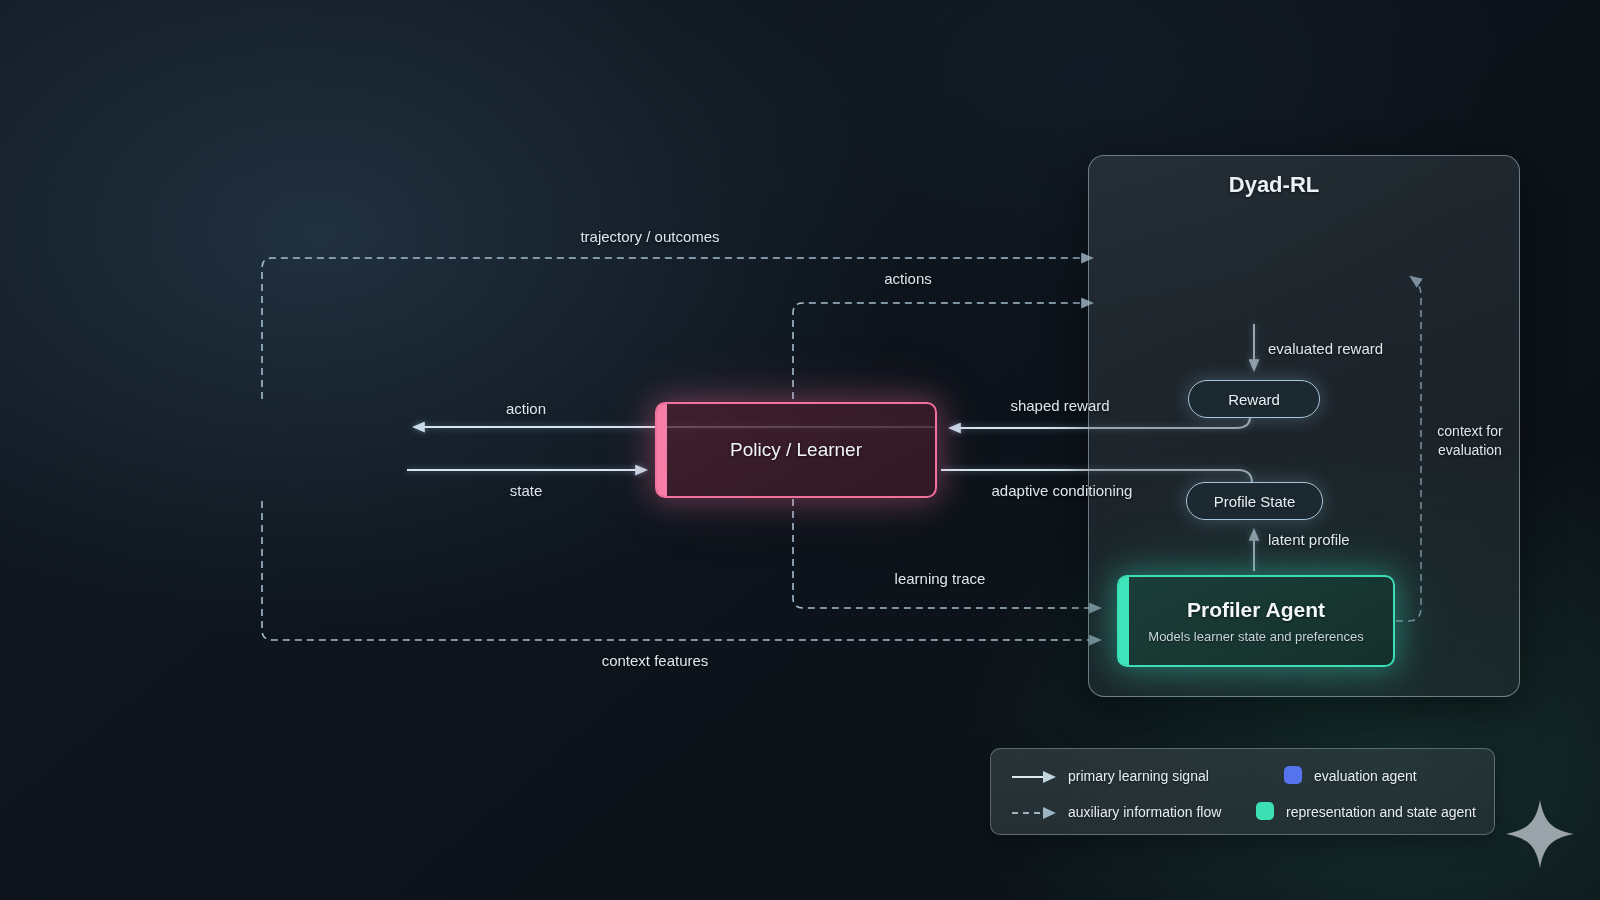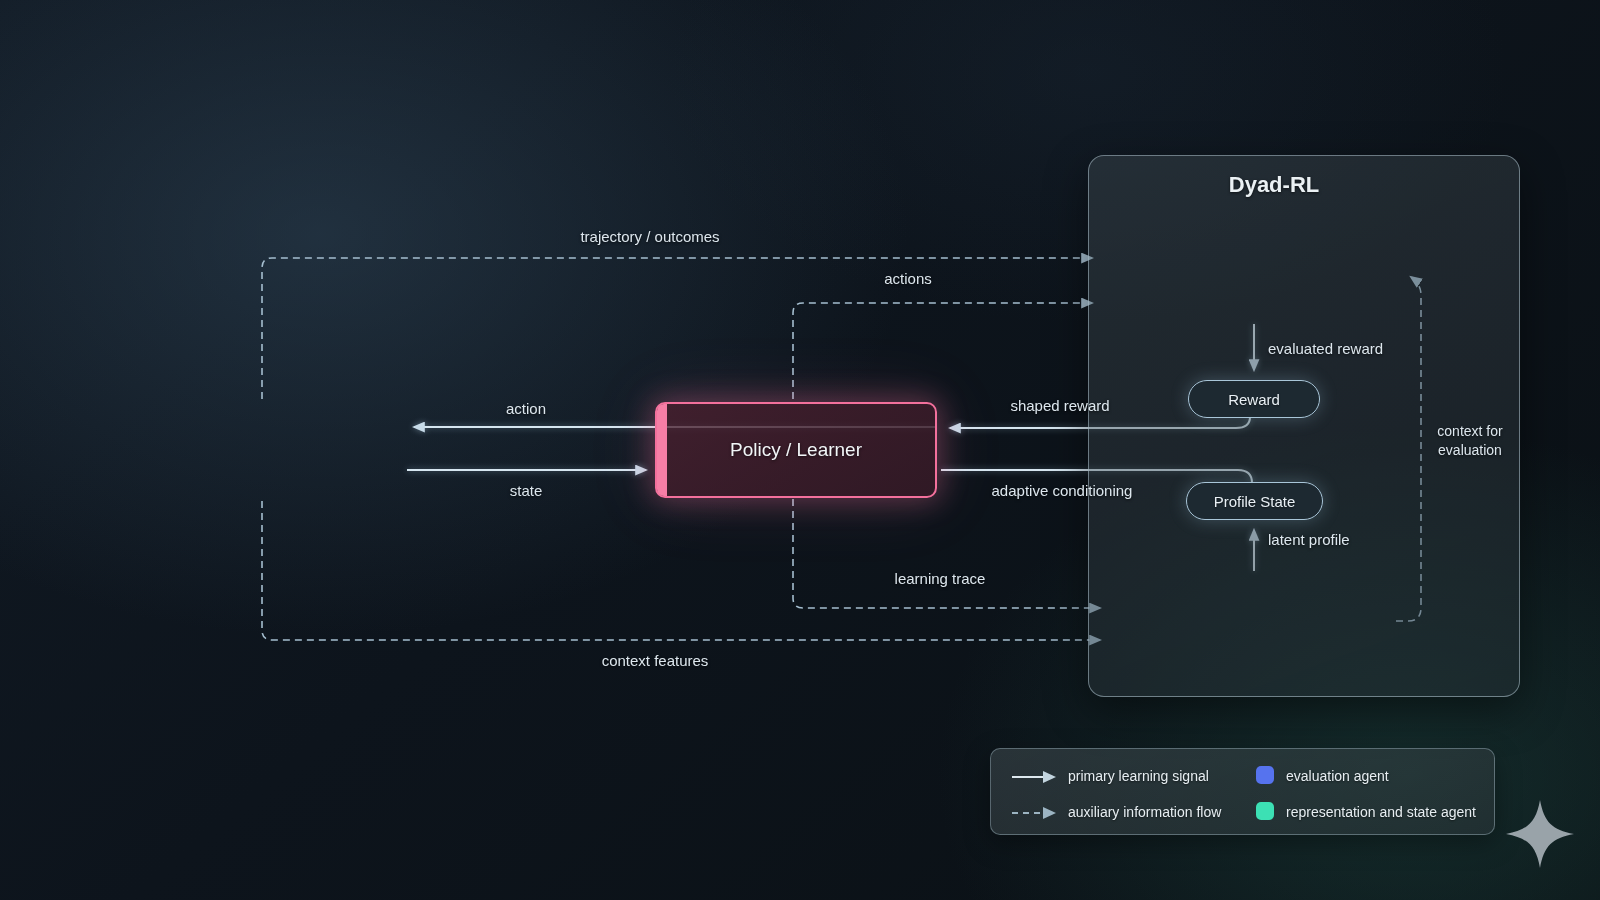--- a/index.html
+++ b/index.html
@@ -138,20 +138,25 @@
 
   <div class="node pol">
     <div class="accent"></div>
     <div class="node-label">Policy / Learner</div>
   </div>
 
 
   <div class="pill pill-reward">Reward</div>
   <div class="pill pill-profile">Profile State</div>
 
+  <div class="node profiler">
+    <div class="accent"></div>
+    <div class="agent-title">Profiler Agent</div>
+    <div class="agent-sub">Models learner state and preferences</div>
+  </div>
 
   <div class="edge-label center" style="left:550px;top:228px;width:200px;">trajectory / outcomes</div>
   <div class="edge-label center" style="left:858px;top:270px;width:100px;">actions</div>
   <div class="edge-label center" style="left:466px;top:400px;width:120px;">action</div>
   <div class="edge-label center" style="left:466px;top:482px;width:120px;">state</div>
   <div class="edge-label center" style="left:970px;top:397px;width:180px;">shaped reward</div>
   <div class="edge-label center" style="left:962px;top:482px;width:200px;">adaptive conditioning</div>
   <div class="edge-label" style="left:1268px;top:340px;">evaluated reward</div>
   <div class="edge-label" style="left:1268px;top:531px;">latent profile</div>
   <div class="edge-label center" style="left:860px;top:570px;width:160px;">learning trace</div>
@@ -169,21 +174,21 @@
   </div>
 
   <div class="legend-item" style="left:1010px;top:802px;">
     <svg width="46" height="14">
       <line x1="2" y1="7" x2="33" y2="7" stroke="#9cb4c2" stroke-width="2" stroke-dasharray="6 5"></line>
       <polygon points="33,1 46,7 33,13" fill="#9cb4c2"></polygon>
     </svg>
     <span class="legend-label">auxiliary information flow</span>
   </div>
 
-  <div class="legend-item" style="left:1256px;top:766px;">
+  <div class="legend-item" style="left:1284px;top:766px;">
     <span class="swatch" style="background-color: rgb(86, 115, 238);"></span>
     <span class="legend-label">evaluation agent</span>
   </div>
 
   <div class="legend-item" style="left:1256px;top:802px;">
     <span class="swatch" style="background-color: rgb(60, 224, 180);"></span>
     <span class="legend-label">representation and state agent</span>
   </div>
 
   <svg class="sparkle" width="72" height="72" viewBox="0 0 72 72">

